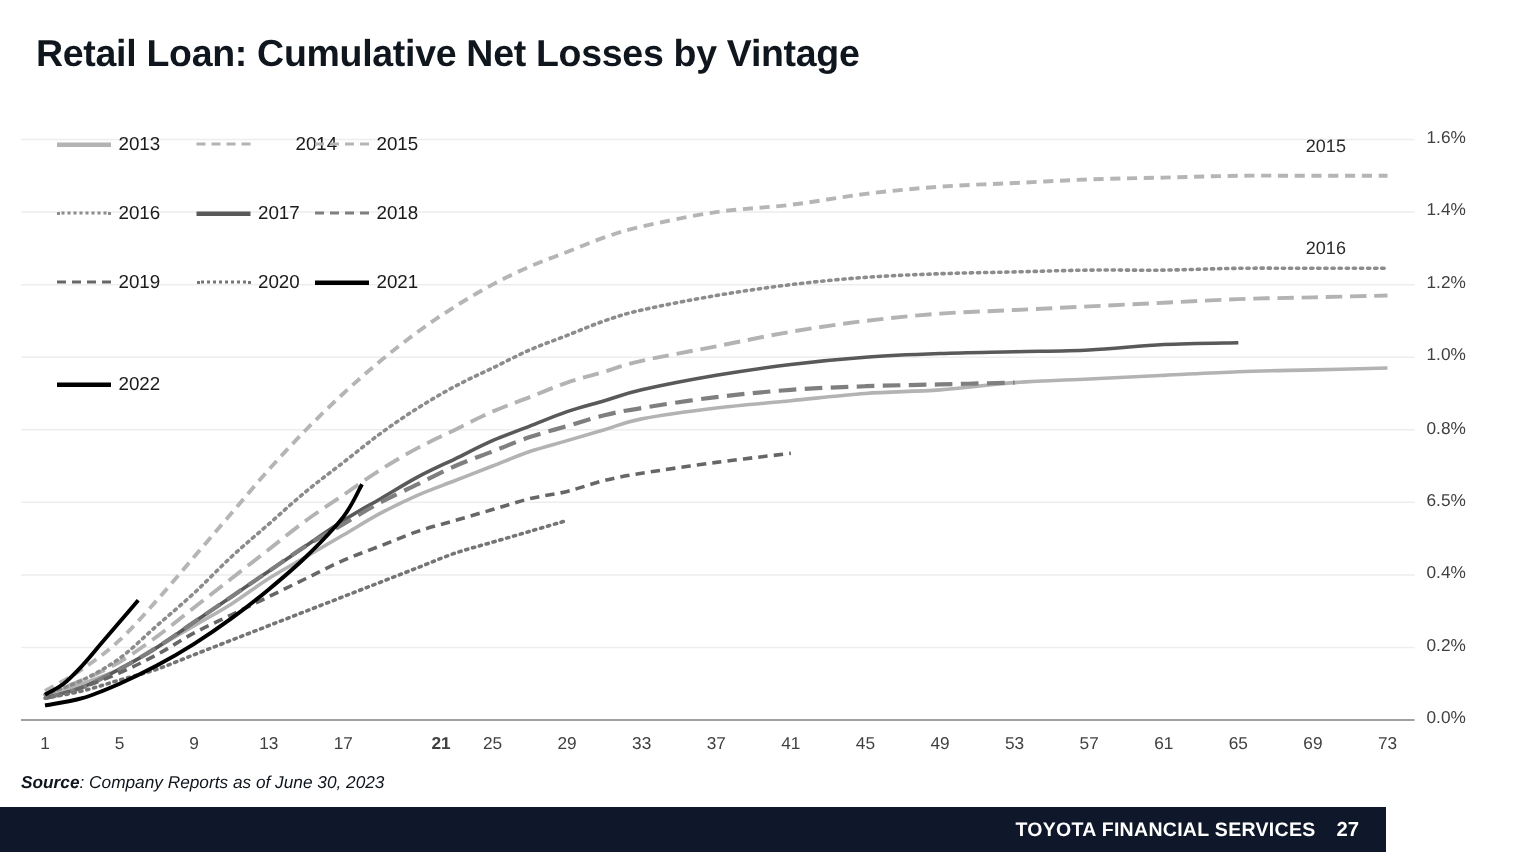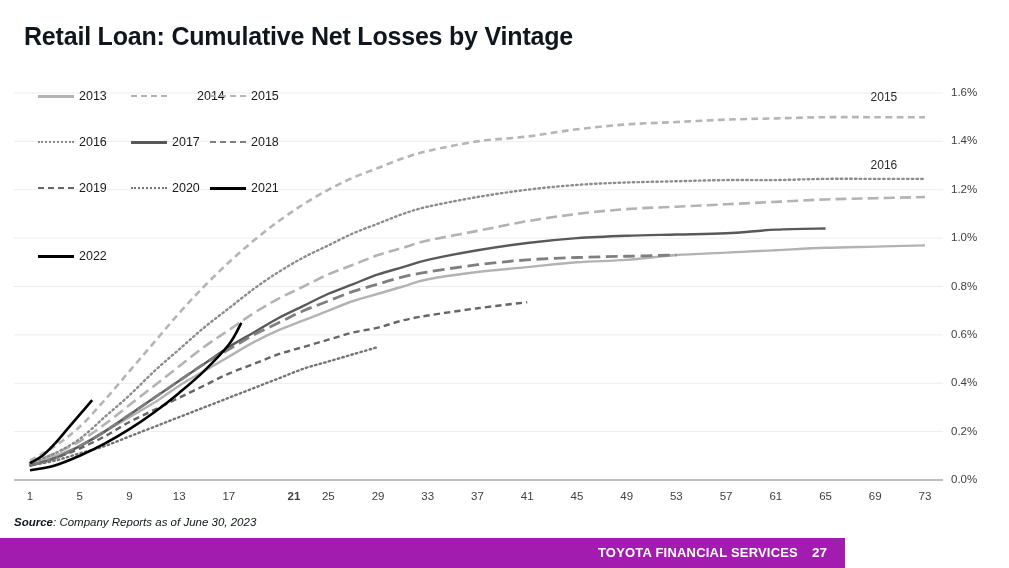--- a/index.html
+++ b/index.html
@@ -104,23 +104,23 @@
   }
   #source-note .src-bold {
     font-weight: bold;
     font-style: italic;
   }
   
   #footer-bar {
     position: absolute;
     left: 0;
     bottom: 0;
-    width: 845px;
+    width: 924px;
     height: 30px;
-    background: #a21caf;
+    background: #0f172a;
   }
   #footer-brand {
     position: absolute;
     right: 47px;
     top: 0;
     height: 30px;
     line-height: 30px;
     font-size: 13px;
     font-weight: bold;
     color: #ffffff;
@@ -206,21 +206,21 @@
           <span class="legend-label">2021</span>
         </div>
         <div class="legend-item" style="left: 0px; top: 140px; margin-top: 20px;">
           <span class="legend-swatch" style="border-top: 3px solid rgb(0, 0, 0);"></span>
           <span class="legend-label">2022</span>
         </div>
       </div>
   <div class="y-tick-label" style="left: 951px; top: 395px;">0.0%</div>
       <div class="y-tick-label" style="left: 951px; top: 346.625px;">0.2%</div>
       <div class="y-tick-label" style="left: 951px; top: 298.25px;">0.4%</div>
-      <div class="y-tick-label" style="left: 951px; top: 249.875px;">0.6%</div>
+      <div class="y-tick-label" style="left: 951px; top: 249.875px;">6.5%</div>
       <div class="y-tick-label" style="left: 951px; top: 201.5px;">0.8%</div>
       <div class="y-tick-label" style="left: 951px; top: 153.125px; text-align: right;">1.0%</div>
       <div class="y-tick-label" style="left: 951px; top: 104.75px;">1.2%</div>
       <div class="y-tick-label" style="left: 951px; top: 56.375px;">1.4%</div>
       <div class="y-tick-label" style="left: 951px; top: 8px;">1.6%</div>
       <div class="x-tick-label" style="left: 30px; top: 412px;">1</div>
       <div class="x-tick-label" style="left: 79.7222px; top: 412px;">5</div>
       <div class="x-tick-label" style="left: 129.444px; top: 412px;">9</div>
       <div class="x-tick-label" style="left: 179.167px; top: 412px;">13</div>
       <div class="x-tick-label" style="left: 228.889px; top: 412px;">17</div>

